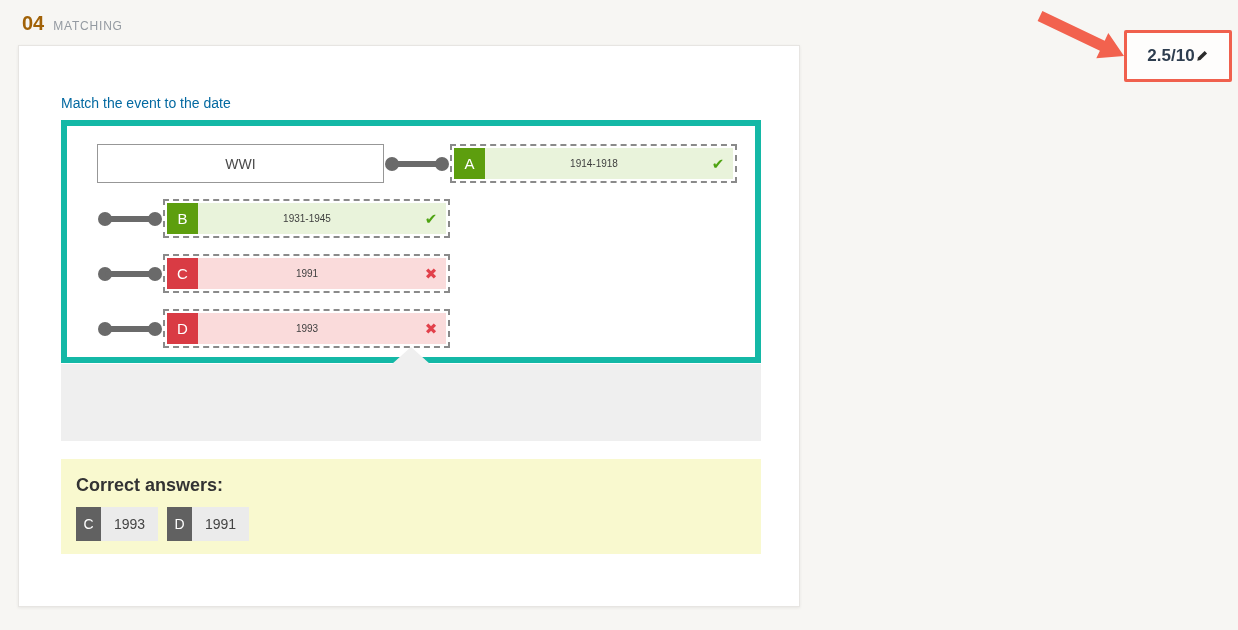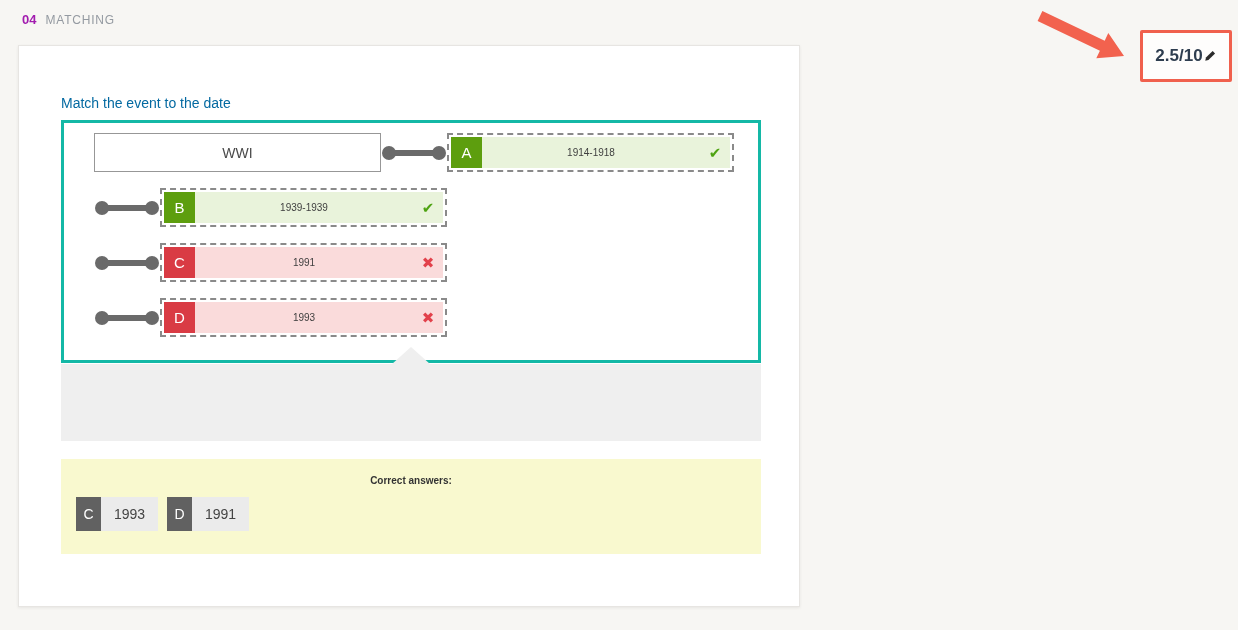--- a/index.html
+++ b/index.html
@@ -7,47 +7,47 @@
   body {
     position:relative;
     background:#f7f6f3;
     font-family:"Liberation Sans","DejaVu Sans",sans-serif;
     overflow:hidden;
     color:#3f3f3f;
   }
 
   
   .q-header { position:absolute; left:22px; top:12px; display:flex; align-items:baseline; gap:9px; }
-  .q-number { font-size:13px; font-weight:bold; color:#a21caf; }
+  .q-number { font-size:20px; font-weight:bold; color:#a16207; }
   .q-type { font-size:12px; color:#949aa1; letter-spacing:0.8px; text-transform:uppercase; }
 
   
   .score-badge {
-    position:absolute; top:30px; right:6px; width:92px; height:52px;
+    position:absolute; top:30px; right:6px; width:108px; height:52px;
     background:#fefdfc; border:3px solid #f0604d; border-radius:2px;
     display:flex; align-items:center; justify-content:center; 
     cursor:pointer;
     margin-left:40px;
   }
   .score-value { font-size:17px; font-weight:bold; color:#2e3d4f; }
   .score-badge svg { display:block; }
   .annotation-arrow { position:absolute; left:1030px; top:6px; width:106px; height:56px; }
 
   
   .card {
     position:absolute; left:18px; top:45px; width:782px; height:562px;
     background:#ffffff; border:1px solid #e7e5e2;
     box-shadow:0 1px 3px rgba(0,0,0,0.07);
   }
   .prompt { position:absolute; left:42px; top:49px; font-size:14px; color:#0369a1; }
 
   
   .match-panel {
     position:absolute; left:42px; top:74px; width:700px; height:243px;
-    border:3px solid #14b8a6; background:#fff; padding-top:10px;
+    border:6px solid #14b8a6; background:#fff; padding-top:18px;
   }
   .match-row { display:flex; align-items:center; height:39px; margin:0 0 16px 30px; }
   .left-box {
     width:287px; height:39px; border:1px solid #979797; background:#fff;
     display:flex; align-items:center; justify-content:center;
     font-size:14px; color:#4a4a4a;
   }
   .connector { width:66px; height:39px; position:relative; flex:0 0 66px; }
   .connector .line {
     position:absolute; left:8px; right:8px; top:50%; margin-top:-3px;
@@ -82,21 +82,21 @@
     border-left:19px solid transparent; border-right:19px solid transparent;
     border-bottom:17px solid #efefef;
   }
   .drop-zone { position:absolute; left:42px; top:318px; width:700px; height:77px; background:#efefef; }
 
   
   .answers-strip {
     position:absolute; left:42px; top:413px; width:700px; height:95px;
     background:#f9f9cf; padding:16px 15px;
   }
-  .answers-label { font-size:10px; font-weight:bold; color:#333;text-align:center; }
+  .answers-label { font-size:18px; font-weight:bold; color:#333; }
   .chips { display:flex; gap:9px; margin-top:11px; }
   .chip { display:flex; height:34px; }
   .chip-letter {
     width:25px; background:#616161; color:#fff; font-size:14px;
     display:flex; align-items:center; justify-content:center;
   }
   .chip-value {
     width:57px; background:#ebebeb; color:#444; font-size:14px;
     display:flex; align-items:center; justify-content:center;
   }
@@ -145,21 +145,21 @@
 
     <div class="match-row">
       <div class="connector">
         <span class="dot l"></span>
           <span class="line"></span>
           <span class="dot r"></span>
       </div>
       <div class="answer-box correct">
         <div class="answer-inner">
           <span class="letter-badge">B</span>
-          <span class="answer-value">1939-1939</span>
+          <span class="answer-value">1931-1945</span>
           <span class="mark">✔</span>
         </div>
       </div>
     </div>
 
     <div class="match-row">
       <div class="connector">
         <span class="dot l"></span>
           <span class="line"></span>
           <span class="dot r"></span>

